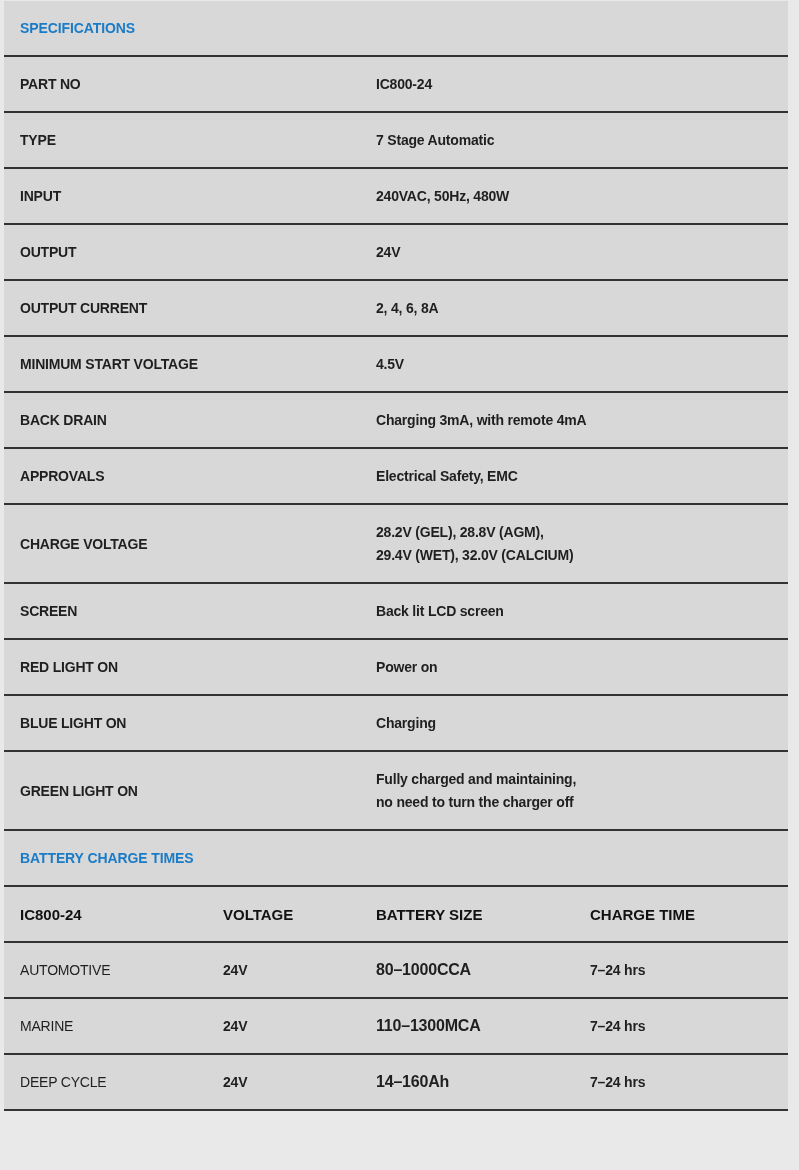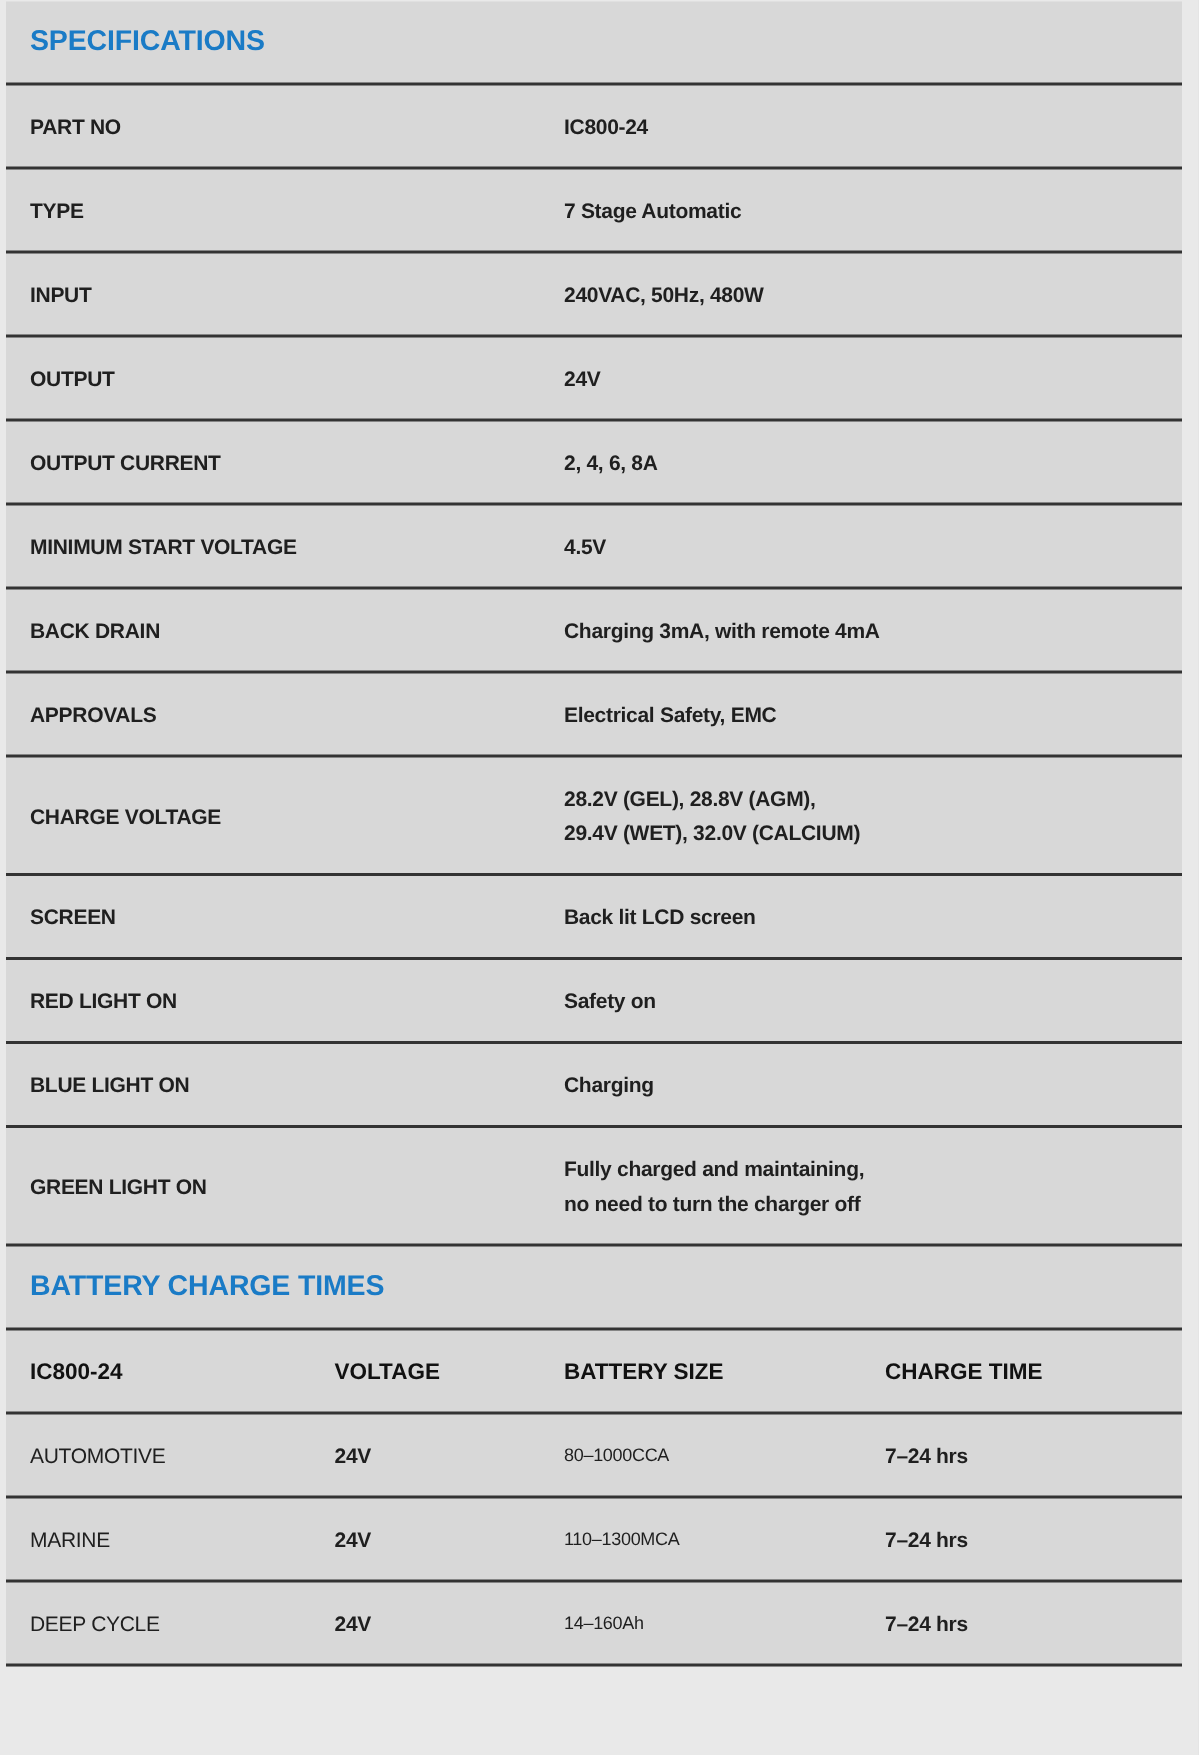--- a/index.html
+++ b/index.html
@@ -27,42 +27,42 @@
       display: flex;
       align-items: center;
     }
     .row.tall { height: 77px; padding-left: 24px; }
     .row.section { }
     .section-title {
       position: absolute;
       left: 16px;
       color: #1a7bc6;
       font-weight: bold;
-      font-size: 19px;
+      font-size: 14px;
       letter-spacing: -0.1px;
     }
     .label {
       position: absolute;
       left: 16px;
       font-size: 14px;
       font-weight: bold;
       letter-spacing: -0.2px;
     }
     .value {
       position: absolute;
       left: 372px;
       font-size: 14px;
       font-weight: bold;
       letter-spacing: -0.2px;
       line-height: 23px;
       white-space: pre-line;
     }
     .c1 { position: absolute; left: 16px; font-size: 14px; font-weight: normal; letter-spacing: -0.2px; }
     .c2 { position: absolute; left: 219px; font-size: 14px; font-weight: bold; letter-spacing: -0.2px; }
-    .c3 { position: absolute; left: 372px; font-size: 12px; font-weight: normal; letter-spacing: -0.2px; }
+    .c3 { position: absolute; left: 372px; font-size: 16px; font-weight: bold; letter-spacing: -0.2px; }
     .c4 { position: absolute; left: 586px; font-size: 14px; font-weight: bold; letter-spacing: -0.2px; }
     .hdr .c1, .hdr .c2, .hdr .c3, .hdr .c4 {
       font-size: 15px;
       font-weight: 900;
       color: #111111;
       letter-spacing: 0;
     }
   </style>
 </head>
 <body>
@@ -111,21 +111,21 @@
 29.4V (WET), 32.0V (CALCIUM)</span>
   </div>
 
 
   <div class="row">
     <span class="label">SCREEN</span>
     <span class="value">Back lit LCD screen</span>
   </div>
   <div class="row">
     <span class="label">RED LIGHT ON</span>
-    <span class="value">Safety on</span>
+    <span class="value">Power on</span>
   </div>
   <div class="row">
     <span class="label">BLUE LIGHT ON</span>
     <span class="value">Charging</span>
   </div>
   <div class="row tall">
     <span class="label">GREEN LIGHT ON</span>
     <span class="value">Fully charged and maintaining,
 no need to turn the charger off</span>
   </div>

